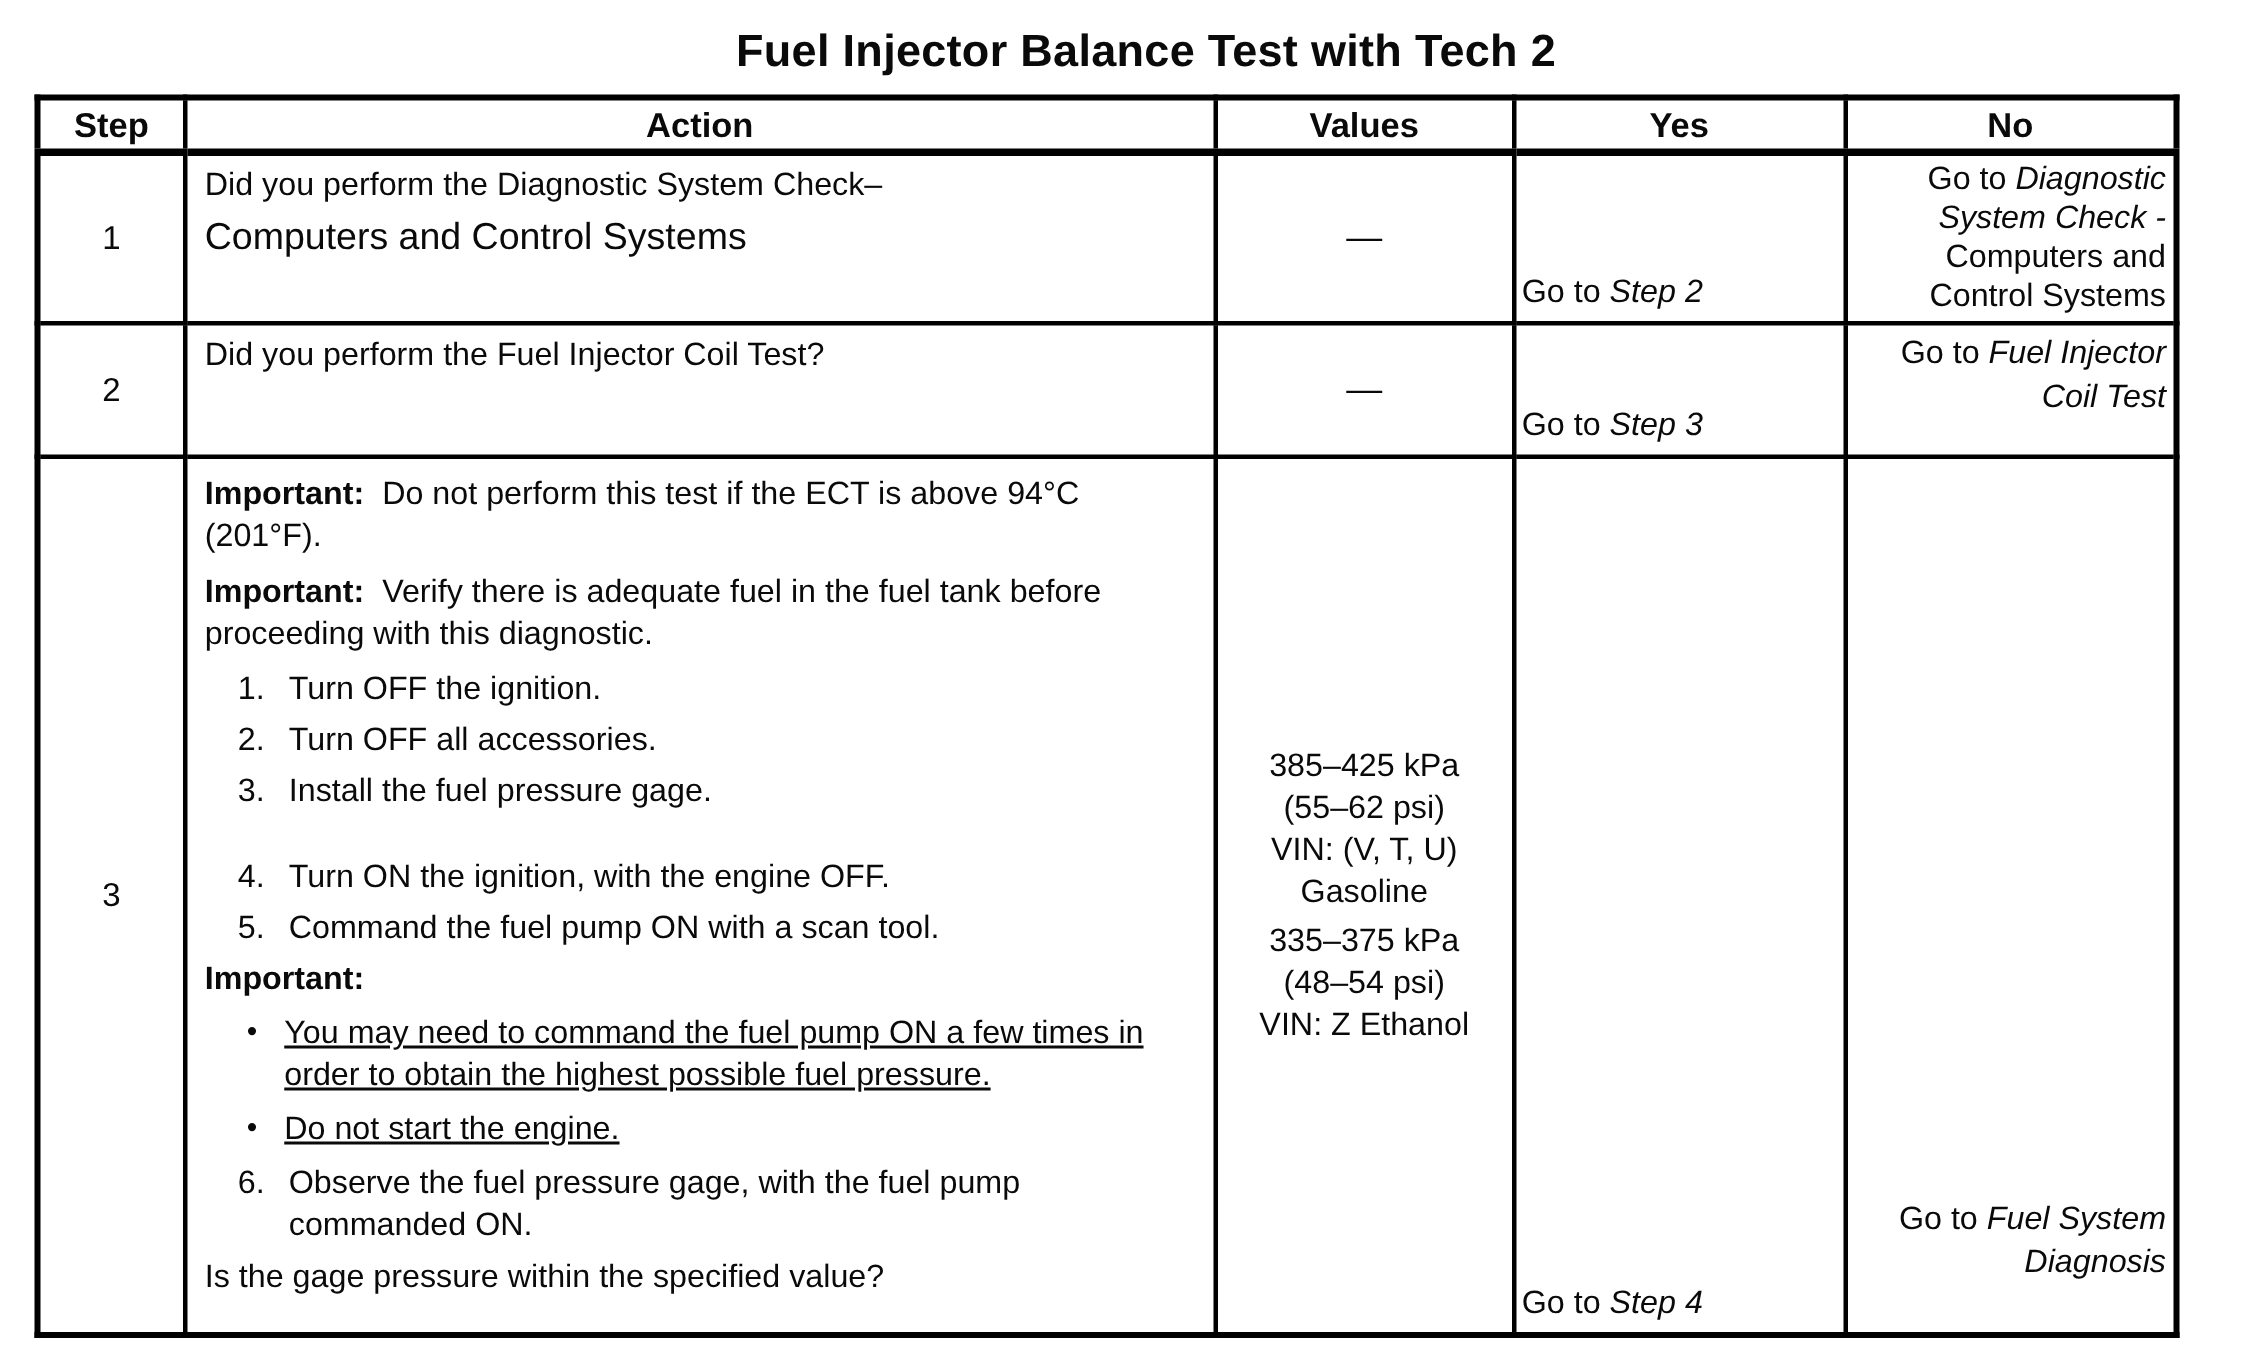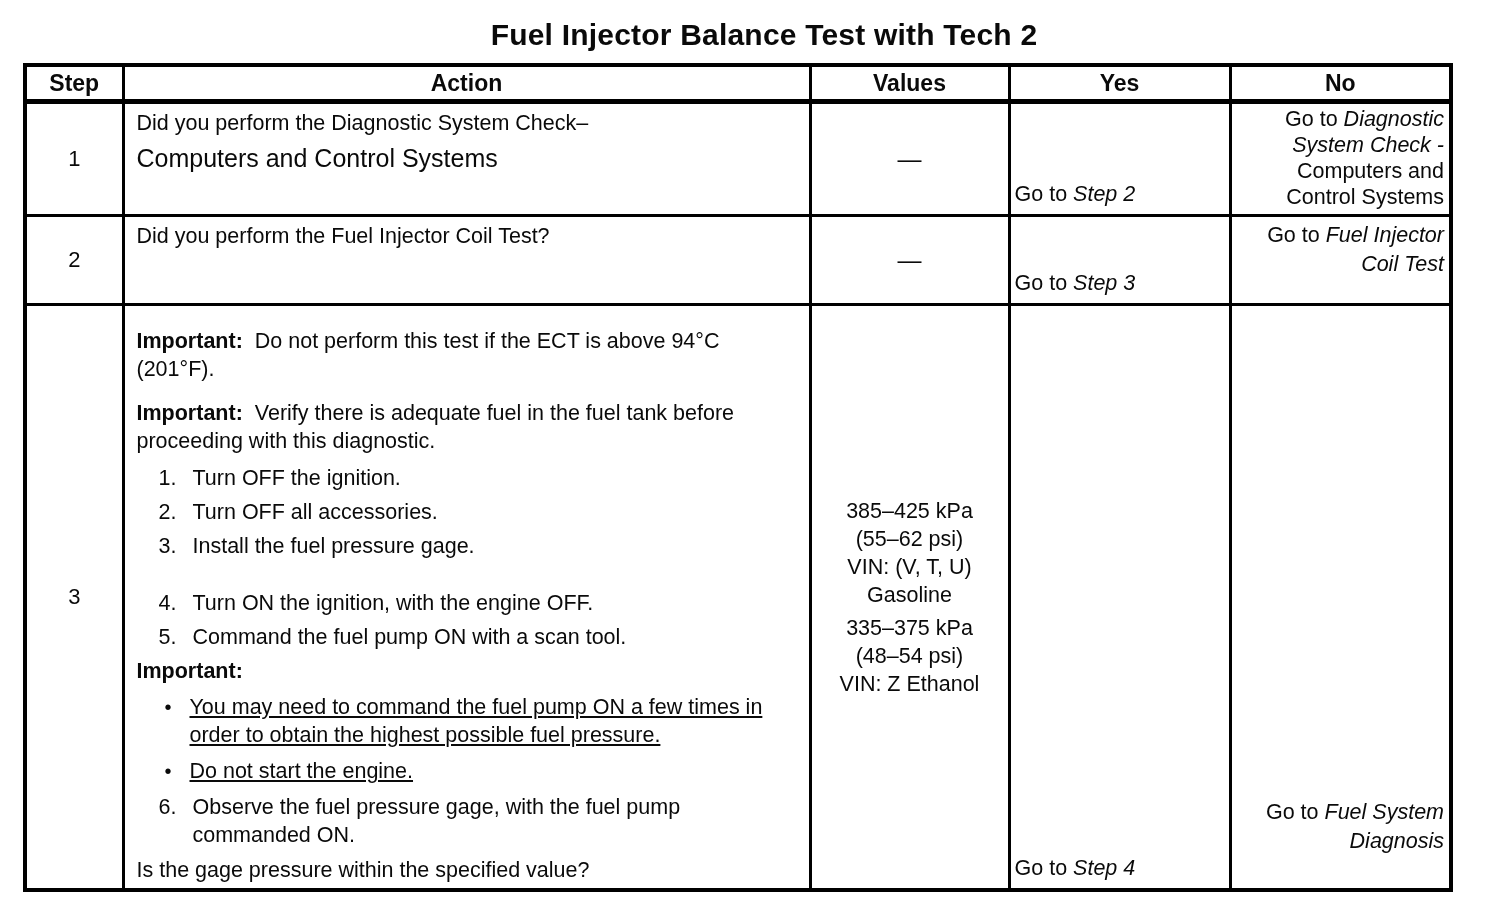--- a/index.html
+++ b/index.html
@@ -27,21 +27,21 @@
   tr.r3{height:585px;}
   td.step-cell{text-align:center;vertical-align:middle;font-size:22px;}
   td.action-cell{vertical-align:top;padding:5px 10px 4px 12px;font-size:21.5px;line-height:28px;}
   td.values-cell{text-align:center;vertical-align:middle;font-size:21.5px;line-height:28px;}
   td.yes-cell{vertical-align:bottom;padding:2px 4px 7px;font-size:21.5px;}
   td.no-cell{text-align:right;vertical-align:top;padding:4px 5px;font-size:21.5px;line-height:29px;}
   td.no-cell.tight{line-height:26px;padding-top:2px;}
   td.no-cell.bottom{vertical-align:bottom;padding-bottom:32px;}
   .it{font-style:italic;}
   .action-big{font-size:25px;margin-top:7px;}
-  p.imp{margin:16px 0 9px 0;}
+  p.imp{margin:4px 0 9px 0;}
   p.imp .imp-label{font-weight:bold;margin-right:6px;}
   .li{display:flex;margin:6px 0;padding-left:22px;}
   .li .num{flex:none;width:34px;}
   .li .txt{flex:1;}
   .gap-big{margin-top:29px;}
   .imp-solo{font-weight:bold;margin:6px 0 4px 0;}
   .bullet{display:flex;margin:8px 0;padding-left:28px;}
   .bullet .dot{flex:none;width:25px;font-size:20px;}
   .bullet .txt{flex:1;text-decoration:underline;}
   .question{margin-top:7px;}

